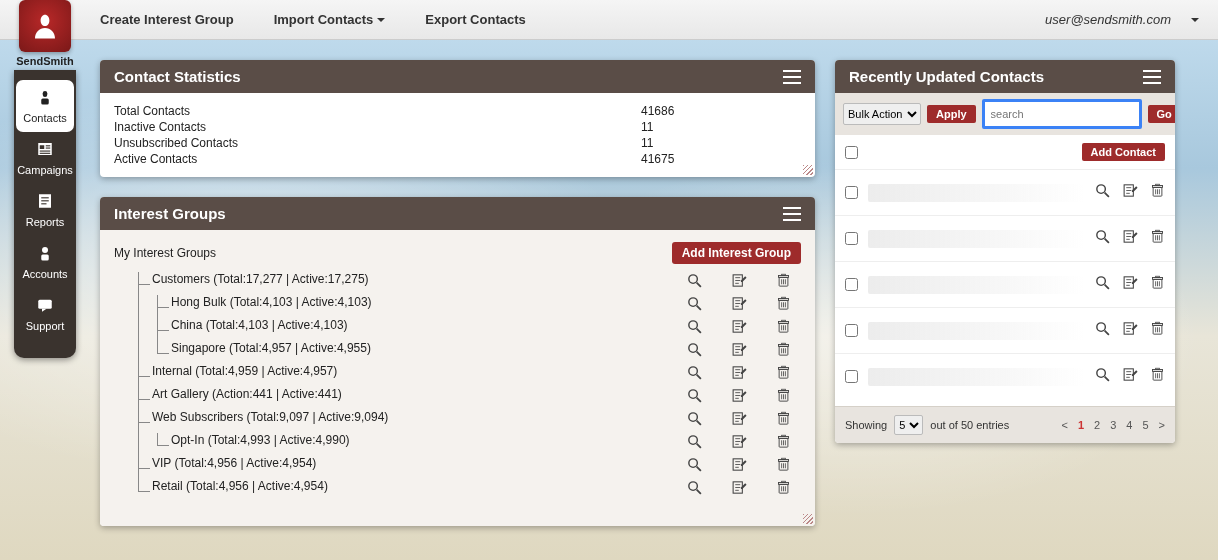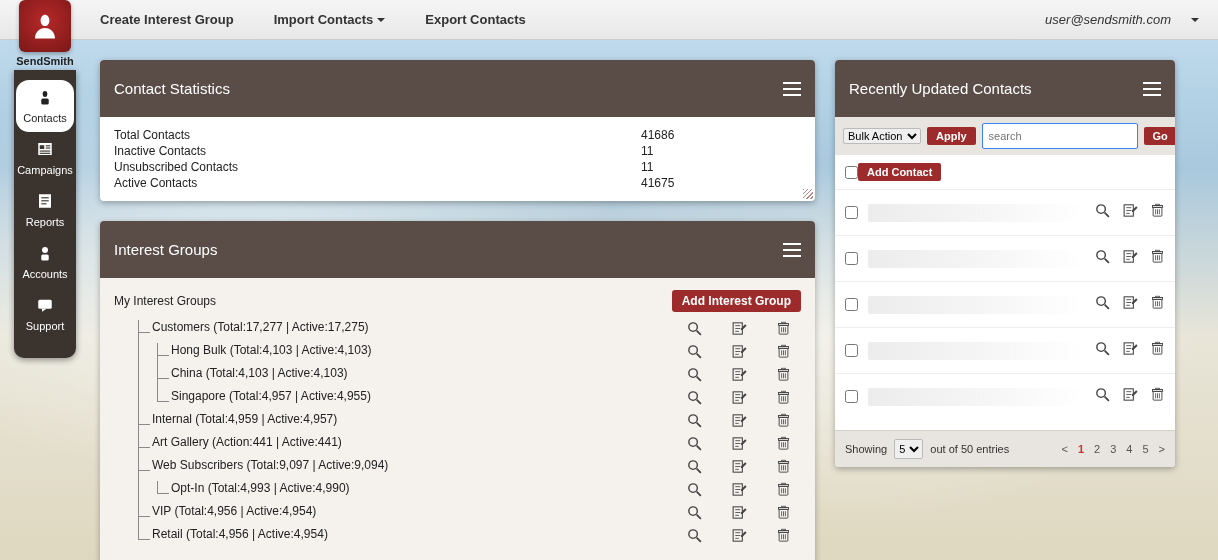--- a/index.html
+++ b/index.html
@@ -9,27 +9,27 @@
     .topbar .nav-item { margin-right: 40px; cursor: pointer; display: flex; align-items: center; gap: 4px; }
     .topbar .spacer { flex: 1; }
     .topbar .user { font-weight: normal; display: flex; align-items: center; gap: 20px; cursor: pointer; font-style: italic; }
     .caret-down { border: 4px solid transparent; border-top-color: #333; display: inline-block; margin-top: 4px; }
     .logo { position: absolute; top: 0; left: 14px; z-index: 10; width: 62px; }
     .logo-box { width: 52px; height: 52px; border-radius: 6px; background: radial-gradient(circle at 50% 40%, #b82828, #7a1818); display: flex; align-items: center; justify-content: center; margin: 0 auto; box-shadow: 0 2px 4px rgba(0,0,0,0.3); }
     .logo-box svg { width: 30px; height: 30px; }
     .logo-text { text-align: center; font-size: 11px; font-weight: bold; color: #222; margin-top: 3px; }
     .sidebar { position: absolute; left: 14px; top: 70px; width: 62px; background: #3a332e; border-radius: 0 0 10px 10px; z-index: 8; padding: 10px 0 18px; box-shadow: 0 2px 6px rgba(0,0,0,0.4); }
     .sidebar-item { text-align: center; padding: 8px 0; cursor: pointer; color: #fff; font-size: 11px; }
-    .sidebar-item.active { background: #fff; color: #222; border-radius: 13px; margin: 0 2px; }
+    .sidebar-item.active { background: #fff; color: #222; border-radius: 7px; margin: 0 2px; }
     .sidebar-item .icon { display: block; margin: 0 auto 4px; }
     .content { position: relative; z-index: 2; display: flex; padding: 20px 20px 20px 100px; gap: 20px; align-items: flex-start; }
     .left-col { width: 715px; display: flex; flex-direction: column; gap: 20px; }
     .right-col { width: 340px; flex-shrink: 0; }
     .panel { background: #fff; border-radius: 4px; box-shadow: 0 2px 6px rgba(0,0,0,0.3); overflow: hidden; position: relative; }
-    .panel-header { background: #5a4d47; color: #fff; font-weight: normal; font-size: 15px; padding: 20px 14px; display: flex; align-items: center; justify-content: space-between; }
+    .panel-header { background: #5a4d47; color: #fff; font-weight: bold; font-size: 15px; padding: 8px 14px; display: flex; align-items: center; justify-content: space-between; }
     .panel-burger { cursor: pointer; }
     .panel-burger svg { display: block; }
     .panel-body { padding: 10px 14px; font-size: 12px; color: #222; position: relative; }
     .stats-row { display: flex; justify-content: space-between; padding: 1px 0; }
     .stats-row .stat-value { width: 160px; text-align: left; }
     .resize-handle { position: absolute; right: 2px; bottom: 2px; width: 10px; height: 10px; background: repeating-linear-gradient(135deg, #b88, #b88 1px, transparent 1px, transparent 3px); cursor: se-resize; }
     .interest-body { background: #f5f2ee; padding: 12px 14px 24px; }
     .interest-top { display: flex; justify-content: space-between; align-items: center; margin-bottom: 8px; }
     .add-btn { background: #9e2b2b; color: #fff; font-size: 12px; padding: 4px 10px; border-radius: 3px; border: none; cursor: pointer; font-weight: bold; }
     .btn-sm { background: #9e2b2b; color: #fff; font-size: 11px; padding: 3px 9px; border-radius: 2px; border: none; cursor: pointer; font-weight: bold; }
@@ -38,23 +38,23 @@
     .tree-label { flex: 1; display: flex; align-items: center; }
     .tree-actions { display: flex; gap: 28px; padding-right: 10px; }
     .tree-actions span { cursor: pointer; }
     .tree-connector { display: inline-block; height: 23px; border-left: 1px solid #888; position: relative; }
     .tree-tee { display: inline-block; width: 14px; height: 23px; position: relative; }
     .tree-tee::before { content: ''; position: absolute; left: 0; top: 0; height: 100%; border-left: 1px solid #888; }
     .tree-tee::after { content: ''; position: absolute; left: 0; top: 50%; width: 12px; border-top: 1px solid #888; }
     .tree-tee.last::before { height: 50%; }
     .indent { display: inline-block; height: 23px; }
     .bulk-bar { background: #e8e4df; padding: 6px 8px; display: flex; align-items: center; gap: 6px; }
-    .bulk-select { height: 16px; width: 80px; font-size: 11px; border: 1px solid #bbb; border-radius: 2px; }
-    .search-input { flex: 1; height: 22px; border: 1px solid #3b82f6; border-radius: 2px; padding: 12px 6px; font-size: 11px; }
-    .add-contact-bar { display: flex; align-items: center; padding: 8px 10px; }
+    .bulk-select { height: 22px; width: 80px; font-size: 11px; border: 1px solid #bbb; border-radius: 2px; }
+    .search-input { flex: 1; height: 22px; border: 3px solid #3b82f6; border-radius: 2px; padding: 12px 6px; font-size: 11px; }
+    .add-contact-bar { display: flex; justify-content: space-between; align-items: center; padding: 8px 10px; }
     .contact-row { display: flex; align-items: center; padding: 12px 10px; border-top: 1px solid #eee; gap: 10px; }
     .contact-blur { flex: 1; height: 18px; background: linear-gradient(90deg, rgba(180,180,180,0.25), rgba(200,200,200,0.15) 60%, transparent); border-radius: 2px; filter: blur(0.5px); }
     .contact-actions { display: flex; gap: 11px; }
     .contact-actions span { cursor: pointer; }
     .pagination-bar { background: #e8e4df; padding: 8px 10px; display: flex; align-items: center; justify-content: space-between; font-size: 11px; color: #333; border-top: 1px solid #d5d0c8; }
     .page-nums { display: flex; gap: 10px; align-items: center; }
     .page-nums span { cursor: pointer; color: #555; }
     .page-nums .active { color: #c33; font-weight: bold; }
     input[type=checkbox] { cursor: pointer; }
     .contacts-panel-body { min-height: 350px; display: flex; flex-direction: column; }

